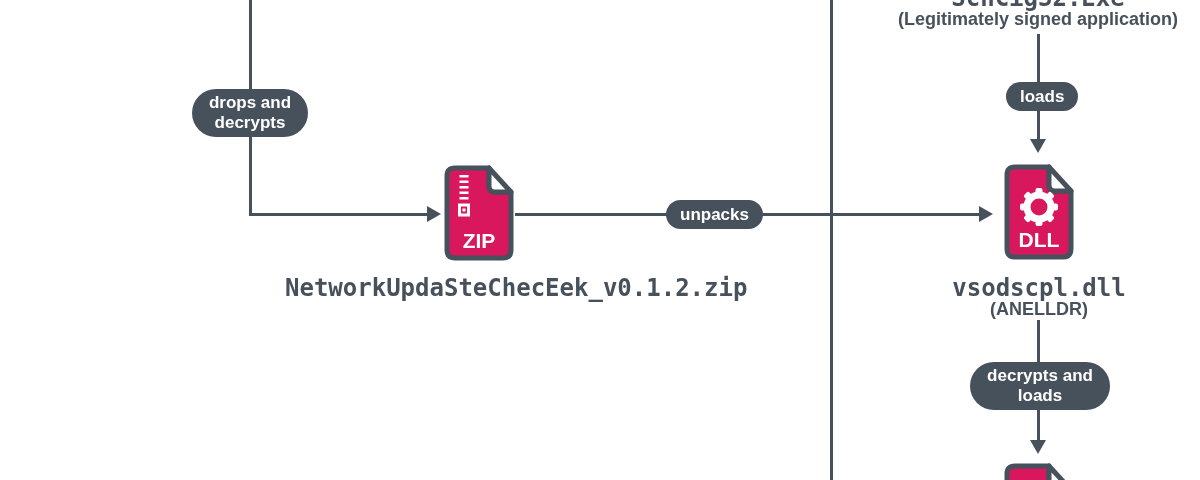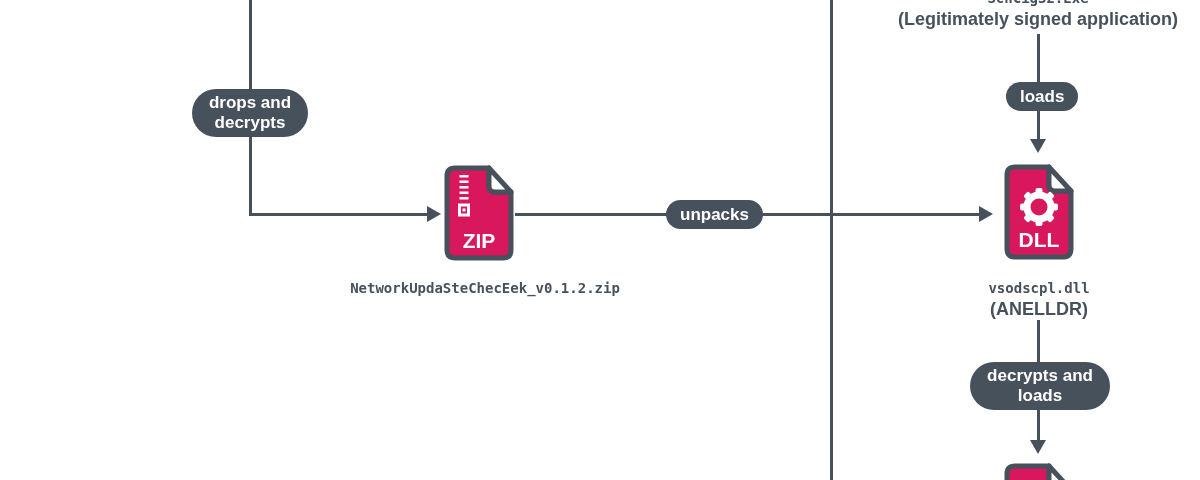--- a/index.html
+++ b/index.html
@@ -15,21 +15,21 @@
 
   .pill { position: absolute; z-index: 3; background: #47515c; color: #ffffff;
     display: flex; flex-direction: column; align-items: center; justify-content: center;
     font-weight: bold; font-size: 17px; line-height: 20px; text-align: center; }
   .pill-1line { height: 29px; border-radius: 15px; padding: 0 14px; }
   .pill-2line { height: 48px; border-radius: 24px; padding: 4px 16px; }
 
   .file-icon { position: absolute; width: 72px; height: 98px; z-index: 2; }
 
   .file-caption { position: absolute; z-index: 2; color: #47515c; text-align: center; }
-  .mono-label { font-family: "DejaVu Sans Mono", monospace; font-weight: bold; font-size: 14px; line-height: 22px; }
+  .mono-label { font-family: "DejaVu Sans Mono", monospace; font-weight: bold; font-size: 24px; line-height: 22px; }
   .sans-label { font-family: "Liberation Sans", sans-serif; font-weight: bold; font-size: 18px; line-height: 21px; }
 
   svg text { font-family: "Liberation Sans", sans-serif; font-weight: bold; }
 </style>
 </head>
 <body>
 
 <div class="line" style="left:249px; top:0; width:3px; height:216px;"></div>
 <div class="line" style="left:249px; top:213px; width:178px; height:3px;"></div>
 <div class="arrow-right" style="left:427px; top:206px;"></div>

